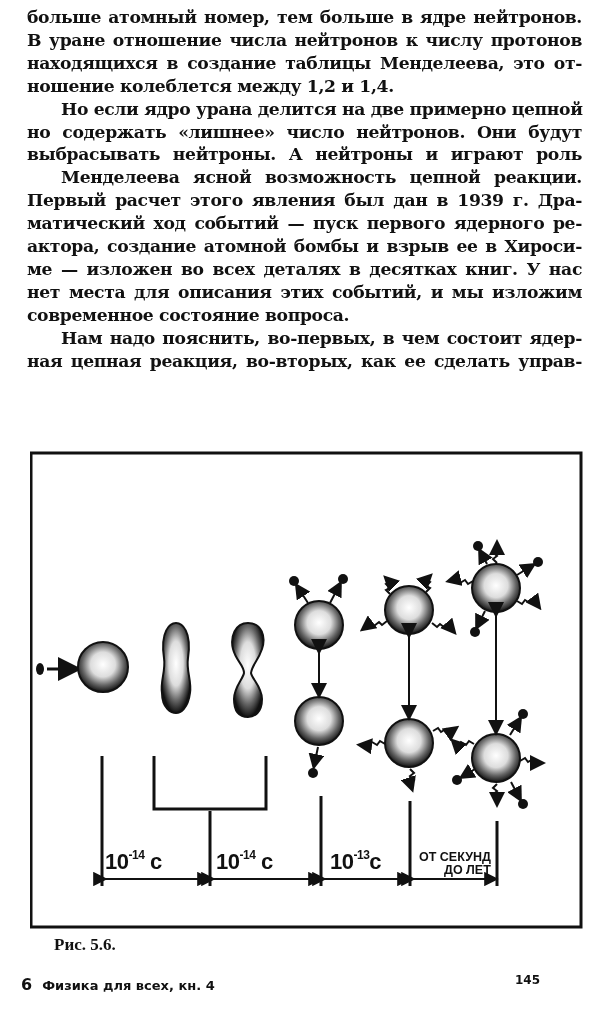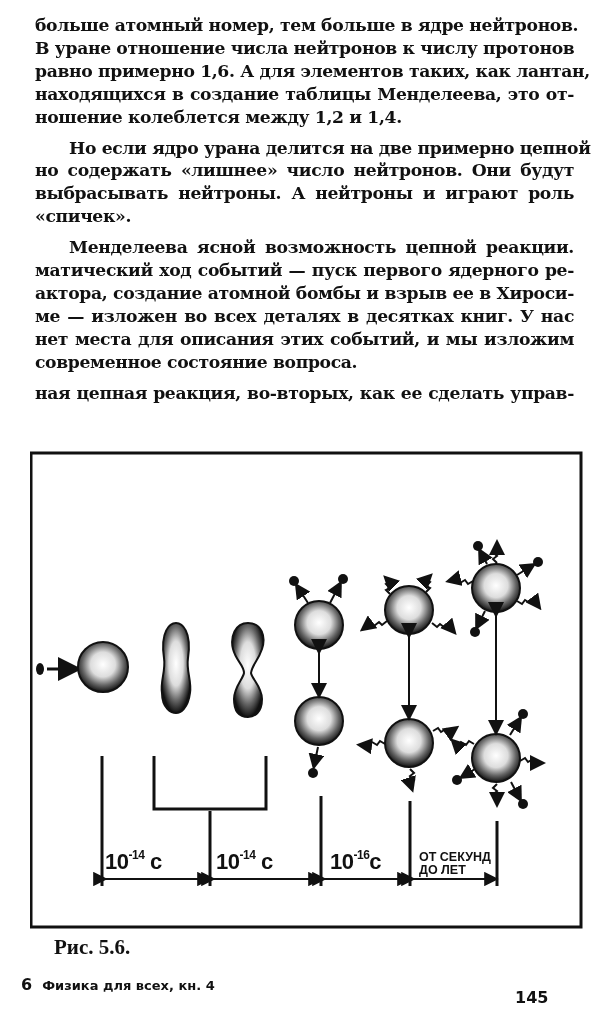--- a/index.html
+++ b/index.html
@@ -6,76 +6,76 @@
   body {
     width: 600px; height: 1009px; position: relative; overflow: hidden;
     font-family: "DejaVu Serif", "Liberation Serif", serif;
     color: #111;
   }
   .page-text {
     position: absolute; left: 27px; top: 6px; width: 555px;
     font-size: 17.2px; line-height: 22.9px; font-weight: bold;
     letter-spacing: -0.35px;
   }
-  .para { margin: 8px; text-align: justify; }
+  .para { margin: 0; text-align: justify; }
   .para .line { display: block; text-align: justify; text-align-last: justify; white-space: nowrap; }
   .para .line.last { text-align-last: left; }
   .para .line.indent { padding-left: 34px; }
   .figure {
     position: absolute; left: 30px; top: 451px; width: 553px; height: 480px;
   }
   .figure svg { position: absolute; left: 0; top: 0; }
   .caption {
     position: absolute; left: 54px; top: 935px;
-    font-family: "Liberation Serif", serif; font-size: 21px; font-weight: bold;
+    font-family: "Liberation Serif", serif; font-size: 17px; font-weight: bold;
   }
   .footer-left {
     position: absolute; left: 21px; top: 975px;
     font-family: "DejaVu Sans", sans-serif; font-size: 13px; font-weight: bold; text-align: right;
   }
   .footer-left .sig { font-size: 16px; margin-right: 10px; }
   .footer-right {
     position: absolute; left: 515px; top: 973px;
-    font-family: "DejaVu Sans", sans-serif; font-size: 16px; font-weight: bold; margin-top: 15px;
+    font-family: "DejaVu Sans", sans-serif; font-size: 12px; font-weight: bold;
   }
   .t-label {
     position: absolute; font-family: "Liberation Sans", sans-serif;
     font-weight: bold; font-size: 22px; letter-spacing: -0.5px; white-space: nowrap;
   }
   .t-label sup { font-size: 12px; position: relative; top: -2px; }
   .t-label.small {
-    font-size: 12.5px; line-height: 13px; text-align: left; letter-spacing: 0;
+    font-size: 12.5px; line-height: 13px; text-align: right; letter-spacing: 0;
   }
 </style>
 </head>
 <body>
 
 <div class="page-text">
   <p class="para">
     <span class="line">больше атомный номер, тем больше в ядре нейтронов.</span>
     <span class="line">В уране отношение числа нейтронов к числу протонов</span>
-    <span class="line">равно примерно 1,6. А для элементов таких, как лантан,</span>
     <span class="line">находящихся в создание таблицы Менделеева, это от-</span>
     <span class="line last">ношение колеблется между 1,2 и 1,4.</span>
   </p>
   <p class="para">
     <span class="line indent">Но если ядро урана делится на две примерно цепной</span>
     <span class="line">но содержать «лишнее» число нейтронов. Они будут</span>
     <span class="line">выбрасывать нейтроны. А нейтроны и играют роль</span>
-    <span class="line last">«спичек».</span>
   </p>
   <p class="para">
     <span class="line indent">Менделеева ясной возможность цепной реакции.</span>
+    <span class="line">Первый расчет этого явления был дан в 1939 г. Дра-</span>
     <span class="line">матический ход событий — пуск первого ядерного ре-</span>
     <span class="line">актора, создание атомной бомбы и взрыв ее в Хироси-</span>
     <span class="line">ме — изложен во всех деталях в десятках книг. У нас</span>
     <span class="line">нет места для описания этих событий, и мы изложим</span>
     <span class="line last">современное состояние вопроса.</span>
   </p>
   <p class="para">
+    <span class="line indent">Нам надо пояснить, во-первых, в чем состоит ядер-</span>
     <span class="line">ная цепная реакция, во-вторых, как ее сделать управ-</span>
   </p>
 </div>
 
 <div class="figure">
   <svg width="553" height="480" viewBox="0 0 553 480">
     <defs>
       <radialGradient id="nuc" cx="50%" cy="45%" r="55%">
         <stop offset="0%" stop-color="#fff"></stop>
         <stop offset="45%" stop-color="#ddd"></stop>
@@ -169,21 +169,21 @@
     </g>
   </svg>
 
   <div class="t-label" style="left:75px; top:398px;">
     <span>10</span><sup>-14</sup>&nbsp;<span>с</span>
   </div>
   <div class="t-label" style="left:186px; top:398px;">
     <span>10</span><sup>-14</sup>&nbsp;<span>с</span>
   </div>
   <div class="t-label" style="left:300px; top:398px;">
-    <span>10</span><sup>-16</sup><span>с</span>
+    <span>10</span><sup>-13</sup><span>с</span>
   </div>
   <div class="t-label small" style="left:389px; top:400px;">
     <div>ОТ СЕКУНД</div>
     <div>ДО ЛЕТ</div>
   </div>
 </div>
 
 <div class="caption">Рис. 5.6.</div>
 
 <div class="footer-left">

